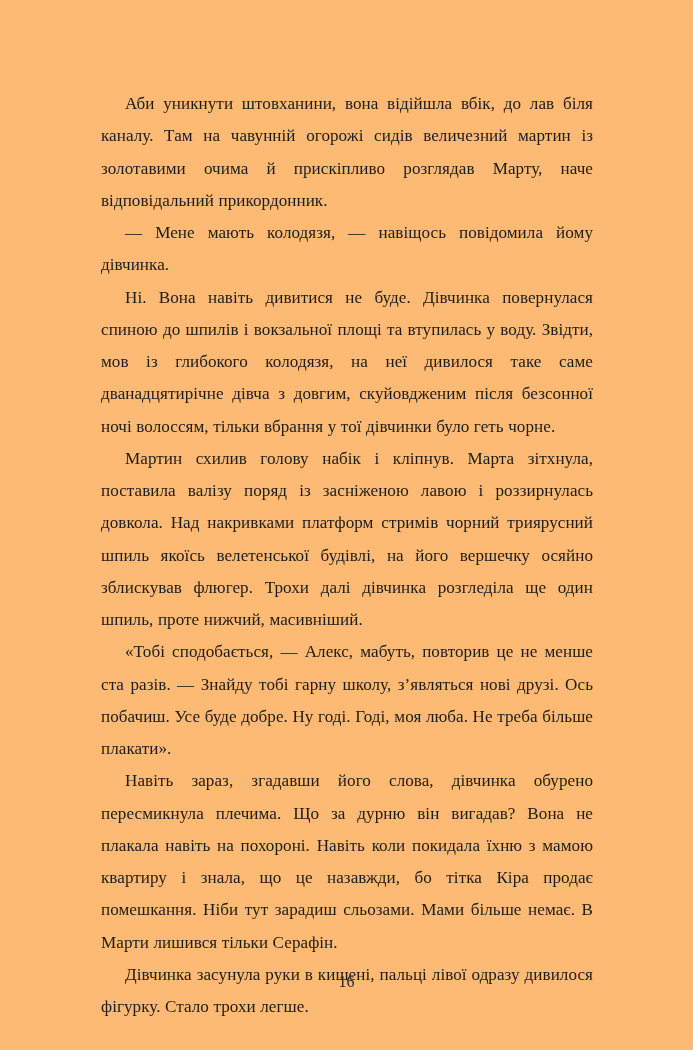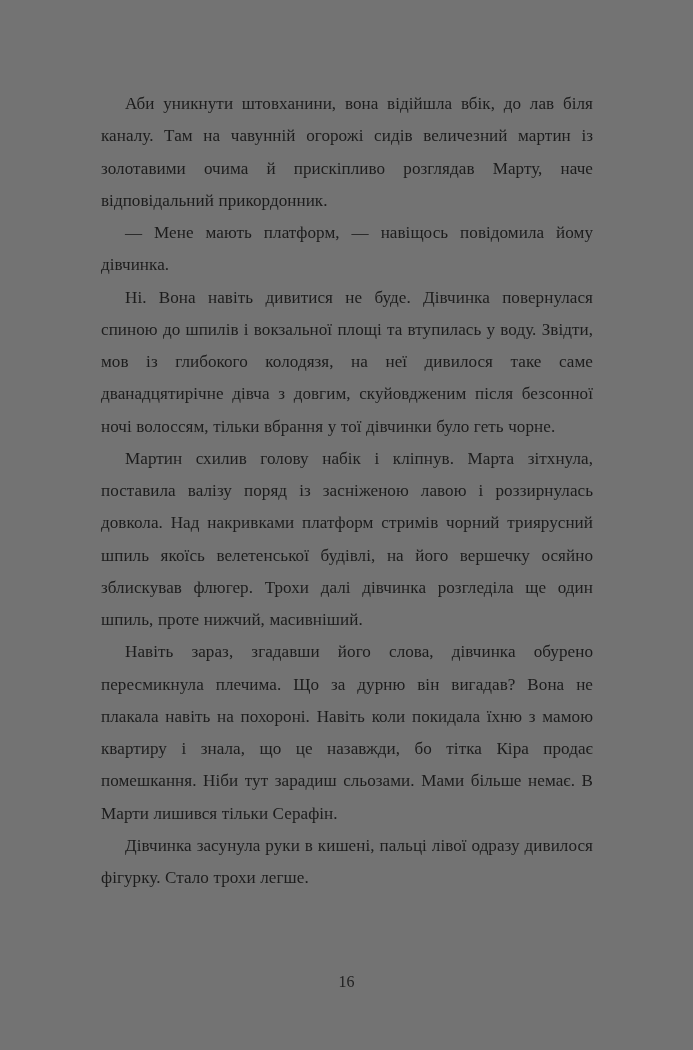--- a/index.html
+++ b/index.html
@@ -14,21 +14,21 @@
     font-family: "Liberation Serif", "DejaVu Serif", serif;
     color: #1c1c1c;
     -webkit-font-smoothing: antialiased;
     overflow: hidden;
   }
 
   .page {
     position: relative;
     width: 693px;
     height: 1050px;
-    background: #737373;
+    background: #fdba74;
     box-sizing: border-box;
   }
 
   .text-block {
     position: absolute;
     left: 101px;
     top: 88px;
     width: 492px;
   }
 
@@ -60,22 +60,23 @@
     font-family: "Liberation Serif", "DejaVu Serif", serif;
   }
 </style>
 </head>
 <body>
 
 <div class="page">
 
   <div class="text-block">
     <p class="para">Аби уникнути штовханини, вона відійшла вбік, до лав біля каналу. Там на чавунній огорожі сидів величезний мартин із золотавими очима й прискіпливо розглядав Марту, наче відповідальний прикордонник.</p>
-    <p class="para">— Мене мають платформ, — навіщось повідомила йому дівчинка.</p>
+    <p class="para">— Мене мають колодязя, — навіщось повідомила йому дівчинка.</p>
     <p class="para">Ні. Вона навіть дивитися не буде. Дівчинка повернулася спиною до шпилів і вокзальної площі та втупилась у воду. Звідти, мов із глибокого колодязя, на неї дивилося таке саме дванадцятирічне дівча з довгим, скуйовдженим після безсонної ночі волоссям, тільки вбрання у тої дівчинки було геть чорне.</p>
     <p class="para">Мартин схилив голову набік і кліпнув. Марта зітхнула, поставила валізу поряд із засніженою лавою і роззирнулась довкола. Над накривками платформ стримів чорний триярусний шпиль якоїсь велетенської будівлі, на його вершечку осяйно зблискував флюгер. Трохи далі дівчинка розгледіла ще один шпиль, проте нижчий, масивніший.</p>
+    <p class="para">«Тобі сподобається, — Алекс, мабуть, повторив це не менше ста разів. — Знайду тобі гарну школу, з’являться нові друзі. Ось побачиш. Усе буде добре. Ну годі. Годі, моя люба. Не треба більше плакати».</p>
     <p class="para">Навіть зараз, згадавши його слова, дівчинка обурено пересмикнула плечима. Що за дурню він вигадав? Вона не плакала навіть на похороні. Навіть коли покидала їхню з мамою квартиру і знала, що це назавжди, бо тітка Кіра продає помешкання. Ніби тут зарадиш сльозами. Мами більше немає. В Марти лишився тільки Серафін.</p>
     <p class="para">Дівчинка засунула руки в кишені, пальці лівої одразу дивилося фігурку. Стало трохи легше.</p>
   </div>
 
   <div class="folio">16</div>
 
 </div>
 
 </body></html>

